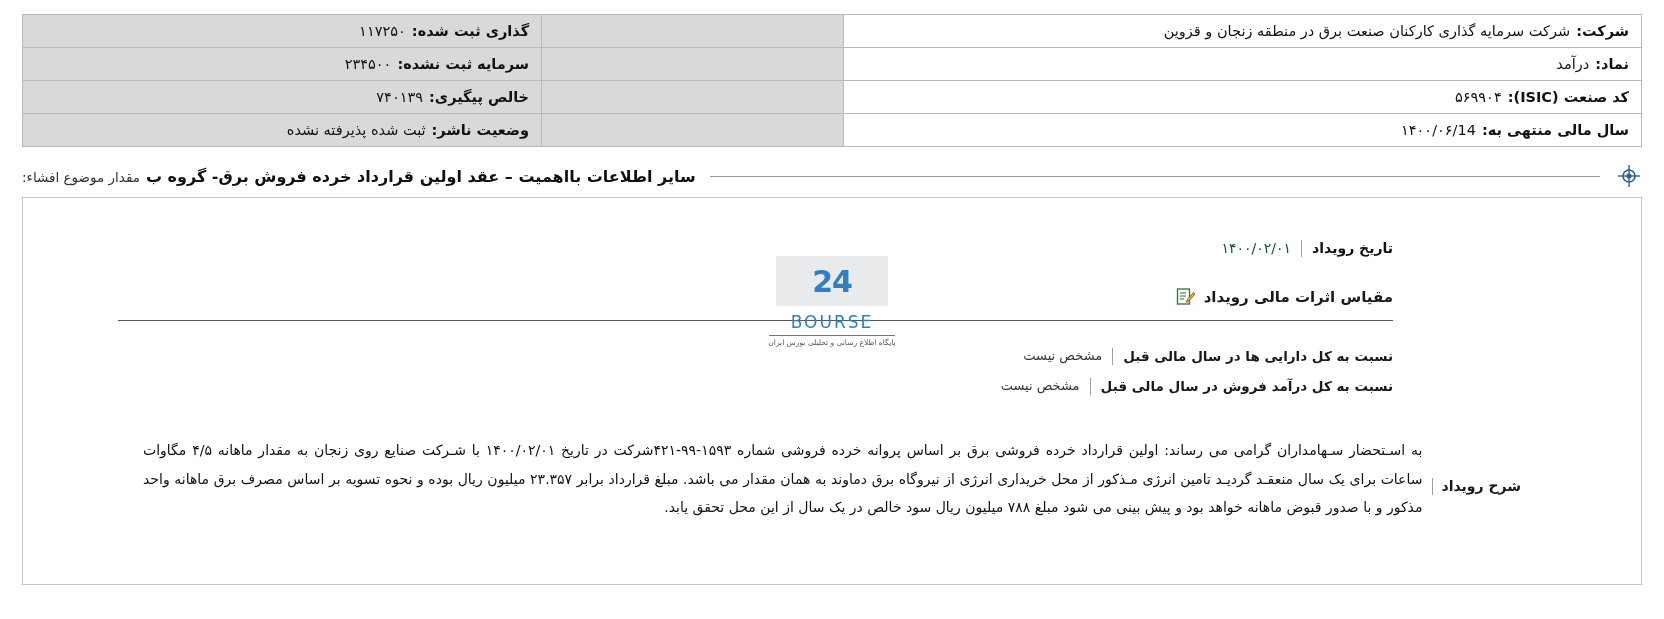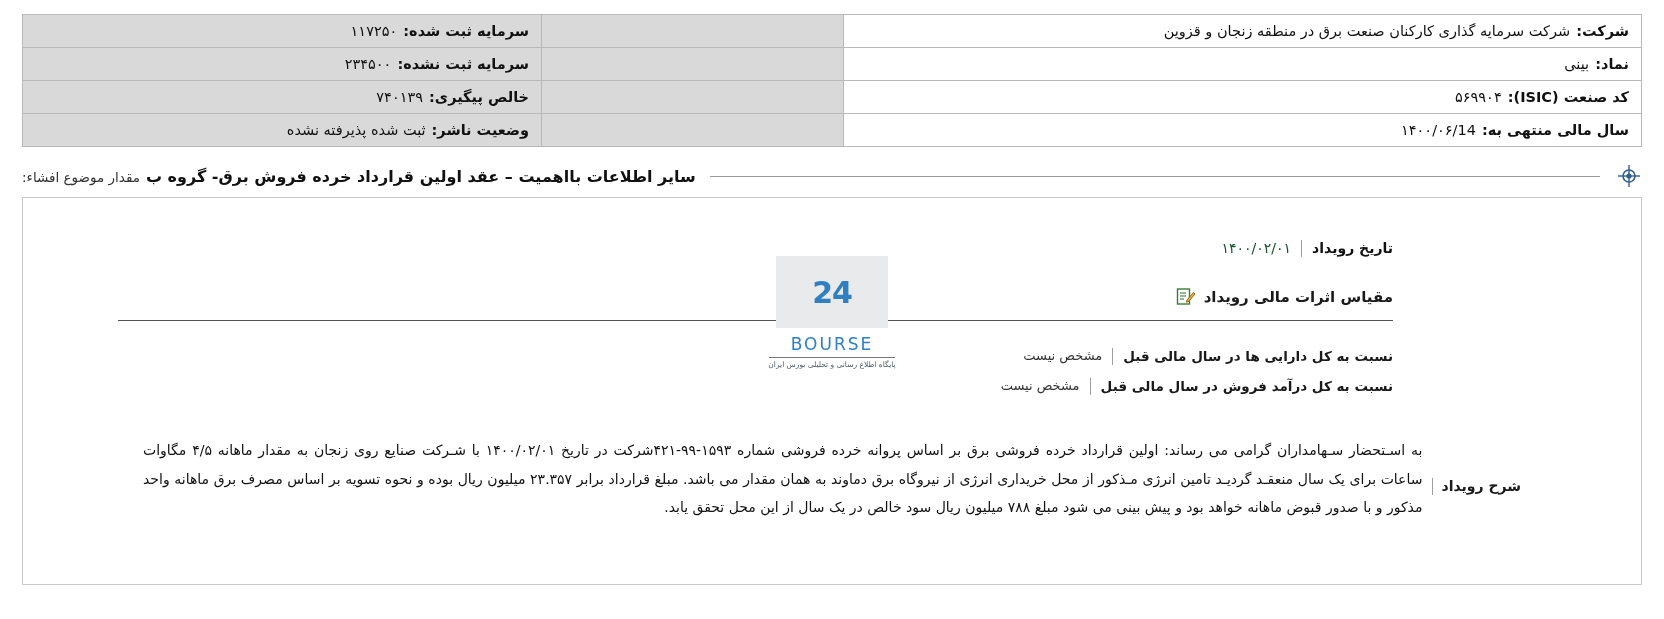--- a/index.html
+++ b/index.html
@@ -194,21 +194,21 @@
     top: 58px;
     left: 0;
     right: 0;
     margin: 0 auto;
     width: 140px;
     text-align: center;
     direction: ltr;
   }
   .logo-badge {
     width: 112px;
-    height: 72px;
+    height: 50px;
     margin: 0 auto;
     background: #e8eaec;
     position: relative;
     border-radius: 0;
   }
   .logo-badge .num {
     position: absolute;
     inset: 0;
     display: flex;
     align-items: center;
@@ -272,30 +272,30 @@
       <tr>
         <td class="val-cell c-right cell-right">
           <div class="cell-inner">
             <span class="k">شرکت:</span>
             <span class="v">شرکت سرمایه گذاری کارکنان صنعت برق در منطقه زنجان و قزوین</span>
           </div>
         </td>
         <td class="lbl-cell c-mid"></td>
         <td class="lbl-cell c-left">
           <div class="cell-inner">
-            <span class="k">سرمایه ثبت شده:</span>
+            <span class="k">گذاری ثبت شده:</span>
             <span class="v">۱۱۷۲۵۰</span>
           </div>
         </td>
       </tr>
       <tr>
         <td class="val-cell c-right cell-right">
           <div class="cell-inner">
             <span class="k">نماد:</span>
-            <span class="v">بینی</span>
+            <span class="v">درآمد</span>
           </div>
         </td>
         <td class="lbl-cell c-mid"></td>
         <td class="lbl-cell c-left">
           <div class="cell-inner">
             <span class="k">سرمایه ثبت نشده:</span>
             <span class="v">۲۳۴۵۰۰</span>
           </div>
         </td>
       </tr>

